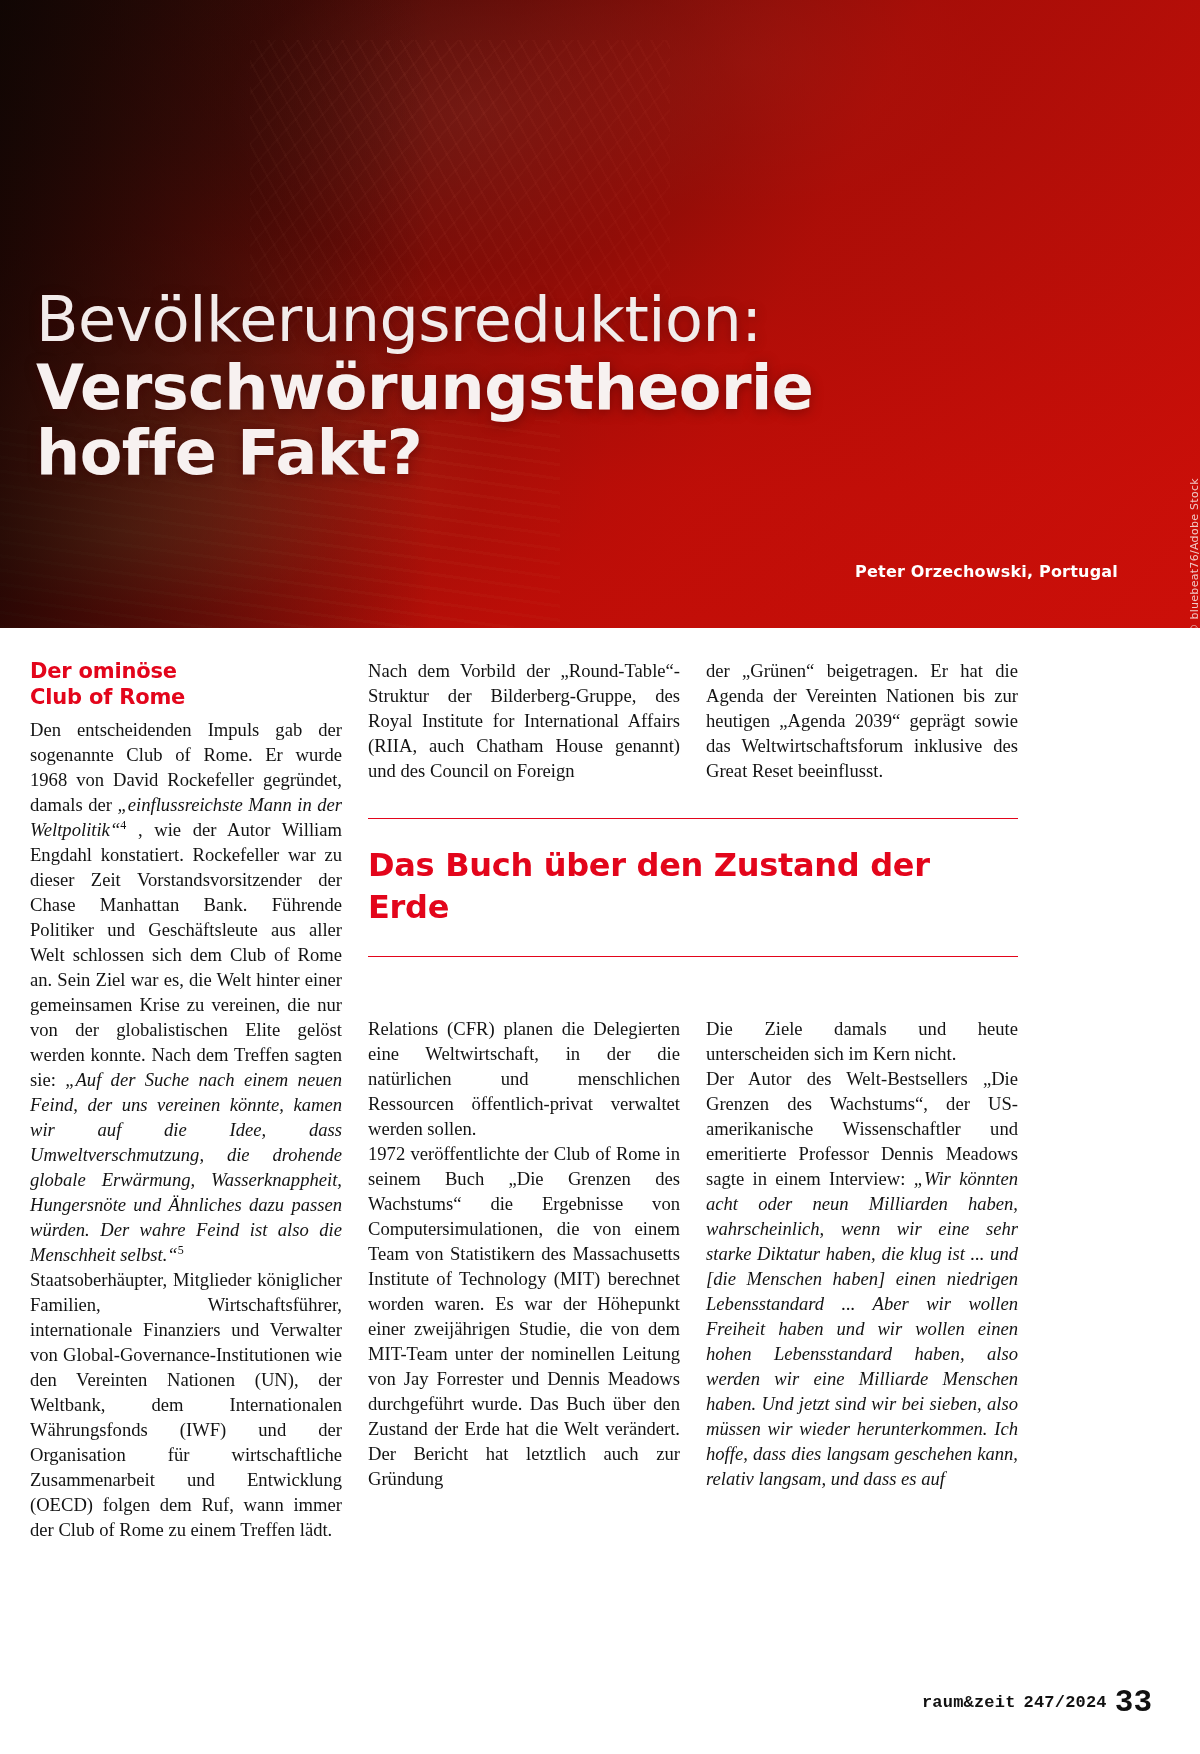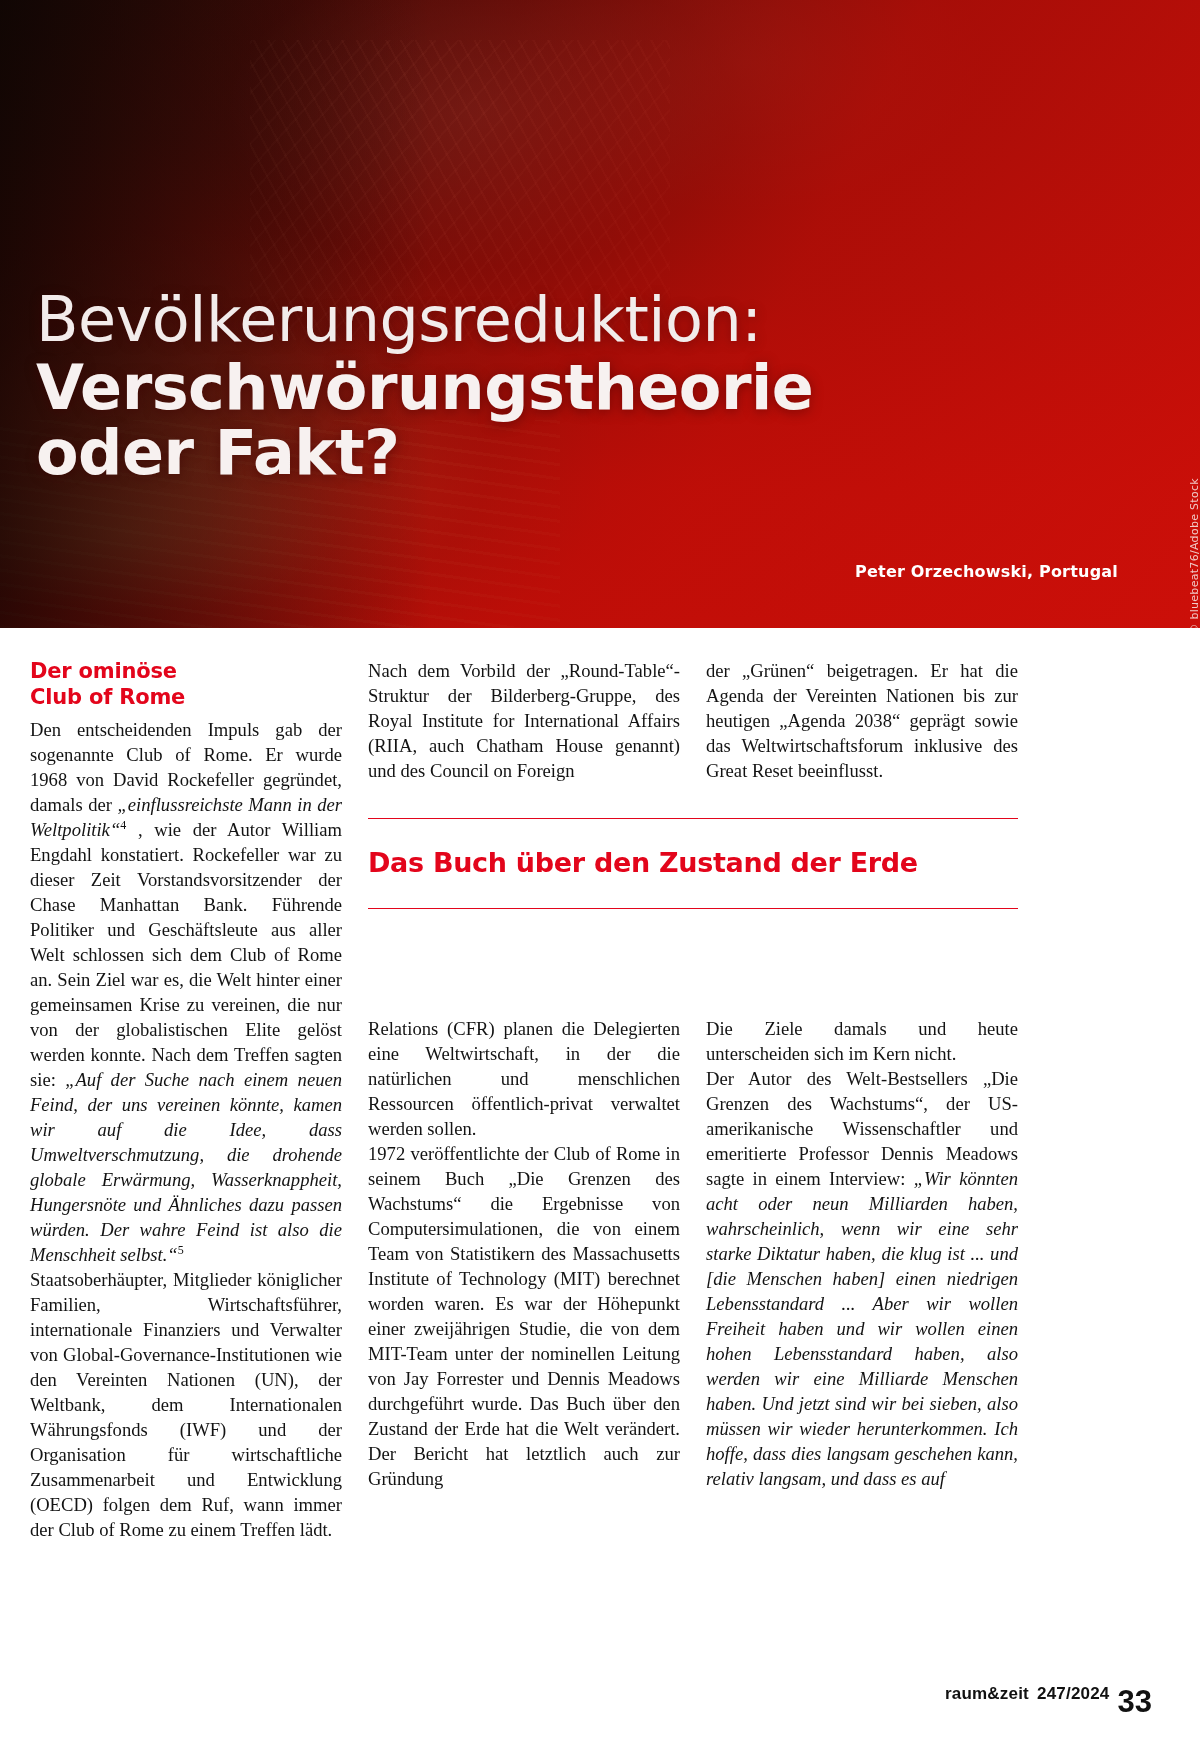--- a/index.html
+++ b/index.html
@@ -171,21 +171,21 @@
     left: 368px;
     top: 190px;
     width: 650px;
     border-top: 1.5px solid #e3051b;
     border-bottom: 1.5px solid #e3051b;
     padding: 26px 0 28px 0;
   }
   .pullquote-text {
     font-family: "DejaVu Sans", sans-serif;
     font-weight: 700;
-    font-size: 27px;
+    font-size: 32px;
     line-height: 1.3;
     color: #e3051b;
     letter-spacing: -0.3px;
   }
 
   .lower-c2 {
     position: absolute;
     left: 368px;
     top: 388px;
     width: 312px;
@@ -200,24 +200,24 @@
     position: absolute;
     left: 30px;
     top: 30px;
     width: 312px;
   }
 
   .footer {
     position: absolute;
     right: 48px;
     bottom: 34px;
-    font-family: Liberation Sans, sans-serif;
+    font-family: Liberation Mono, monospace;
     color: #111;
     display: flex;
-    align-items: flex-start;
+    align-items: center;
     gap: 8px;
   }
   .footer-mag {
     font-weight: 700;
     font-size: 17px;
     letter-spacing: 0.2px;
   }
   .footer-page {
     font-weight: 700;
     font-size: 31px;
@@ -229,21 +229,21 @@
 <div class="hero">
   <div class="hero-photo"></div>
   <div class="hero-rubble"></div>
   <div class="hero-ground"></div>
   <div class="hero-red-wash"></div>
   <div class="hero-dark-left"></div>
 
   <div class="hero-title-block">
     <div class="hero-line1">Bevölkerungsreduktion:</div>
     <div class="hero-line2">Verschwörungstheorie</div>
-    <div class="hero-line3">oder Fakt?</div>
+    <div class="hero-line3">hoffe Fakt?</div>
   </div>
 
   <div class="hero-author">Peter Orzechowski, Portugal</div>
   <div class="hero-credit">© bluebeat76/Adobe Stock</div>
 </div>
 
 <div class="article">
 
   <div class="col1-body">
     <div class="kicker">
@@ -252,21 +252,21 @@
     </div>
     <p class="body"><span>Den entscheidenden Impuls gab der sogenannte Club of Rome. Er wurde 1968 von David Rockefeller gegründet, damals der </span><span class="it">„einflussreichste Mann in der Weltpolitik“</span><span class="sup">4</span><span> , wie der Autor William Engdahl konstatiert. Rockefeller war zu dieser Zeit Vorstandsvorsitzender der Chase Manhattan Bank. Führende Politiker und Geschäftsleute aus aller Welt schlossen sich dem Club of Rome an. Sein Ziel war es, die Welt hinter einer gemeinsamen Krise zu vereinen, die nur von der globalistischen Elite gelöst werden konnte. Nach dem Treffen sagten sie: </span><span class="it">„Auf der Suche nach einem neuen Feind, der uns vereinen könnte, kamen wir auf die Idee, dass Umweltverschmutzung, die drohende globale Erwärmung, Wasserknappheit, Hungersnöte und Ähnliches dazu passen würden. Der wahre Feind ist also die Menschheit selbst.“</span><span class="sup">5</span></p>
     <p class="body">Staatsoberhäupter, Mitglieder königlicher Familien, Wirtschaftsführer, internationale Finanziers und Verwalter von Global-Governance-Institutionen wie den Vereinten Nationen (UN), der Weltbank, dem Internationalen Währungsfonds (IWF) und der Organisation für wirtschaftliche Zusammenarbeit und Entwicklung (OECD) folgen dem Ruf, wann immer der Club of Rome zu einem Treffen lädt.</p>
   </div>
 
   <div class="top-c2">
     <p class="body">Nach dem Vorbild der „Round-Table“-Struktur der Bilderberg-Gruppe, des Royal Institute for International Affairs (RIIA, auch Chatham House genannt) und des Council on Foreign</p>
   </div>
 
   <div class="top-c3">
-    <p class="body">der „Grünen“ beigetragen. Er hat die Agenda der Vereinten Nationen bis zur heutigen „Agenda 2038“ geprägt sowie das Weltwirtschaftsforum inklusive des Great Reset beeinflusst.</p>
+    <p class="body">der „Grünen“ beigetragen. Er hat die Agenda der Vereinten Nationen bis zur heutigen „Agenda 2039“ geprägt sowie das Weltwirtschaftsforum inklusive des Great Reset beeinflusst.</p>
   </div>
 
   <div class="pullquote">
     <div class="pullquote-text">Das Buch über den Zustand der Erde</div>
   </div>
 
   <div class="lower-c2">
     <p class="body">Relations (CFR) planen die Delegierten eine Weltwirtschaft, in der die natürlichen und menschlichen Ressourcen öffentlich-privat verwaltet werden sollen.</p>
     <p class="body">1972 veröffentlichte der Club of Rome in seinem Buch „Die Grenzen des Wachstums“ die Ergebnisse von Computersimulationen, die von einem Team von Statistikern des Massachusetts Institute of Technology (MIT) berechnet worden waren. Es war der Höhepunkt einer zweijährigen Studie, die von dem MIT-Team unter der nominellen Leitung von Jay Forrester und Dennis Meadows durchgeführt wurde. Das Buch über den Zustand der Erde hat die Welt verändert. Der Bericht hat letztlich auch zur Gründung</p>
   </div>

